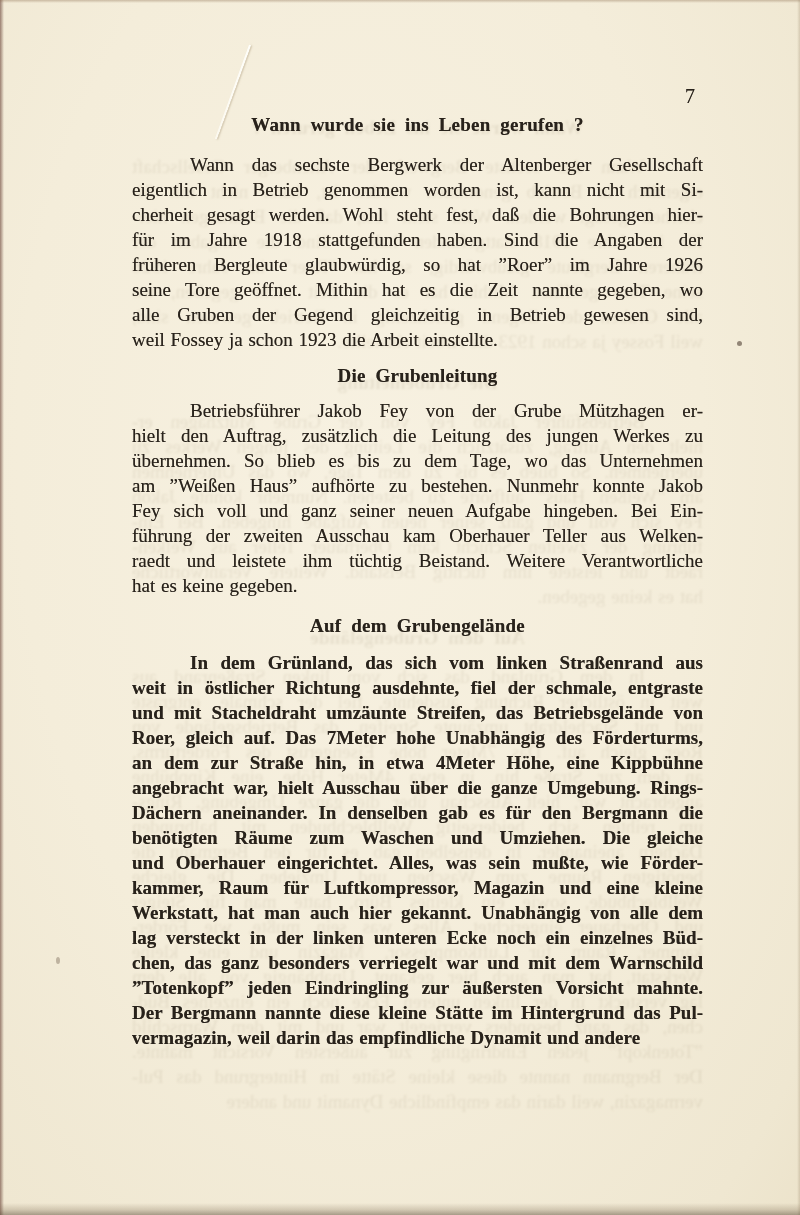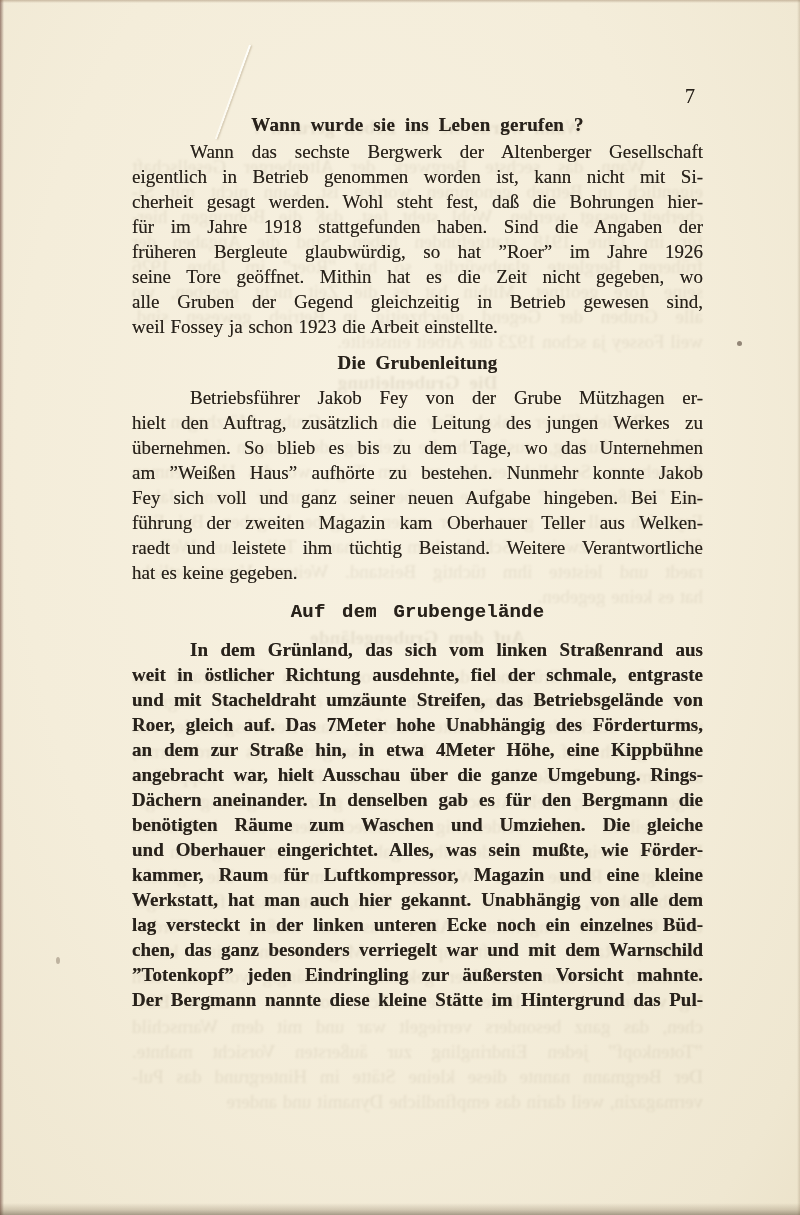--- a/index.html
+++ b/index.html
@@ -85,24 +85,24 @@
   .para { margin: 0; }
   .line {
     text-align: justify;
     text-align-last: justify;
     word-spacing: 1px;
     white-space: normal;
   }
   .line-first { text-indent: 58px; }
   .line-last { text-align-last: left; }
   
-  .s1-para  { margin-top: 2px; }
+  .s1-para  { margin-top: 15px; }
   .s2-head  { margin-top: 11px; }
   .s2-para  { margin-top: 10px; }
-  .s3-head  { margin-top: 15px; font-family: Liberation Mono, monospace; }
+  .s3-head  { margin-top: 15px; }
   .s3-para  { margin-top: 12px; font-weight: bold; }
 </style>
 </head>
 <body>
 
 <div class="page">
 
   <div class="ghost" aria-hidden="true">
     <div class="heading">Wann wurde sie ins Leben gerufen ?</div>
     <div class="para">
@@ -153,33 +153,33 @@
 
   <div class="content">
 
     <h2 class="heading s1-head">Wann wurde sie ins Leben gerufen ?</h2>
     <div class="para s1-para">
         <div class="line line-first">Wann das sechste Bergwerk der Altenberger Gesellschaft</div>
         <div class="line">eigentlich in Betrieb genommen worden ist, kann nicht mit Si-</div>
         <div class="line">cherheit gesagt werden. Wohl steht fest, daß die Bohrungen hier-</div>
         <div class="line">für im Jahre 1918 stattgefunden haben. Sind die Angaben der</div>
         <div class="line">früheren Bergleute glaubwürdig, so hat ”Roer” im Jahre 1926</div>
-        <div class="line">seine Tore geöffnet. Mithin hat es die Zeit nicht gegeben, wo</div>
+        <div class="line">seine Tore geöffnet. Mithin hat es die Zeit nannte gegeben, wo</div>
         <div class="line">alle Gruben der Gegend gleichzeitig in Betrieb gewesen sind,</div>
         <div class="line line-last">weil Fossey ja schon 1923 die Arbeit einstellte.</div>
       </div>
 
     <h2 class="heading s2-head">Die Grubenleitung</h2>
     <div class="para s2-para">
         <div class="line line-first">Betriebsführer Jakob Fey von der Grube Mützhagen er-</div>
         <div class="line">hielt den Auftrag, zusätzlich die Leitung des jungen Werkes zu</div>
         <div class="line">übernehmen. So blieb es bis zu dem Tage, wo das Unternehmen</div>
         <div class="line">am ”Weißen Haus” aufhörte zu bestehen. Nunmehr konnte Jakob</div>
         <div class="line">Fey sich voll und ganz seiner neuen Aufgabe hingeben. Bei Ein-</div>
-        <div class="line">führung der zweiten Magazin kam Oberhauer Teller aus Welken-</div>
+        <div class="line">führung der zweiten Ausschau kam Oberhauer Teller aus Welken-</div>
         <div class="line">raedt und leistete ihm tüchtig Beistand. Weitere Verantwortliche</div>
         <div class="line line-last">hat es keine gegeben.</div>
       </div>
 
     <h2 class="heading s3-head">Auf dem Grubengelände</h2>
     <div class="para s3-para">
         <div class="line line-first">In dem Grünland, das sich vom linken Straßenrand aus</div>
         <div class="line">weit in östlicher Richtung ausdehnte, fiel der schmale, entgraste</div>
         <div class="line">und mit Stacheldraht umzäunte Streifen, das Betriebsgelände von</div>
         <div class="line">Roer, gleich auf. Das 7Meter hohe Unabhängig des Förderturms,</div>
@@ -187,20 +187,21 @@
         <div class="line">angebracht war, hielt Ausschau über die ganze Umgebung. Rings-</div>
         <div class="line">Dächern aneinander. In denselben gab es für den Bergmann die</div>
         <div class="line">benötigten Räume zum Waschen und Umziehen. Die gleiche</div>
         <div class="line">und Oberhauer eingerichtet. Alles, was sein mußte, wie Förder-</div>
         <div class="line">kammer, Raum für Luftkompressor, Magazin und eine kleine</div>
         <div class="line">Werkstatt, hat man auch hier gekannt. Unabhängig von alle dem</div>
         <div class="line">lag versteckt in der linken unteren Ecke noch ein einzelnes Büd-</div>
         <div class="line">chen, das ganz besonders verriegelt war und mit dem Warnschild</div>
         <div class="line">”Totenkopf” jeden Eindringling zur äußersten Vorsicht mahnte.</div>
         <div class="line">Der Bergmann nannte diese kleine Stätte im Hintergrund das Pul-</div>
+        <div class="line line-last">vermagazin, weil darin das empfindliche Dynamit und andere</div>
       </div>
 
   </div>
 
   <div class="crease"></div>
   <div class="speck-1"></div>
   <div class="speck-2"></div>
   <div class="edge-left"></div>
   <div class="edge-top"></div>
   <div class="edge-right"></div>

